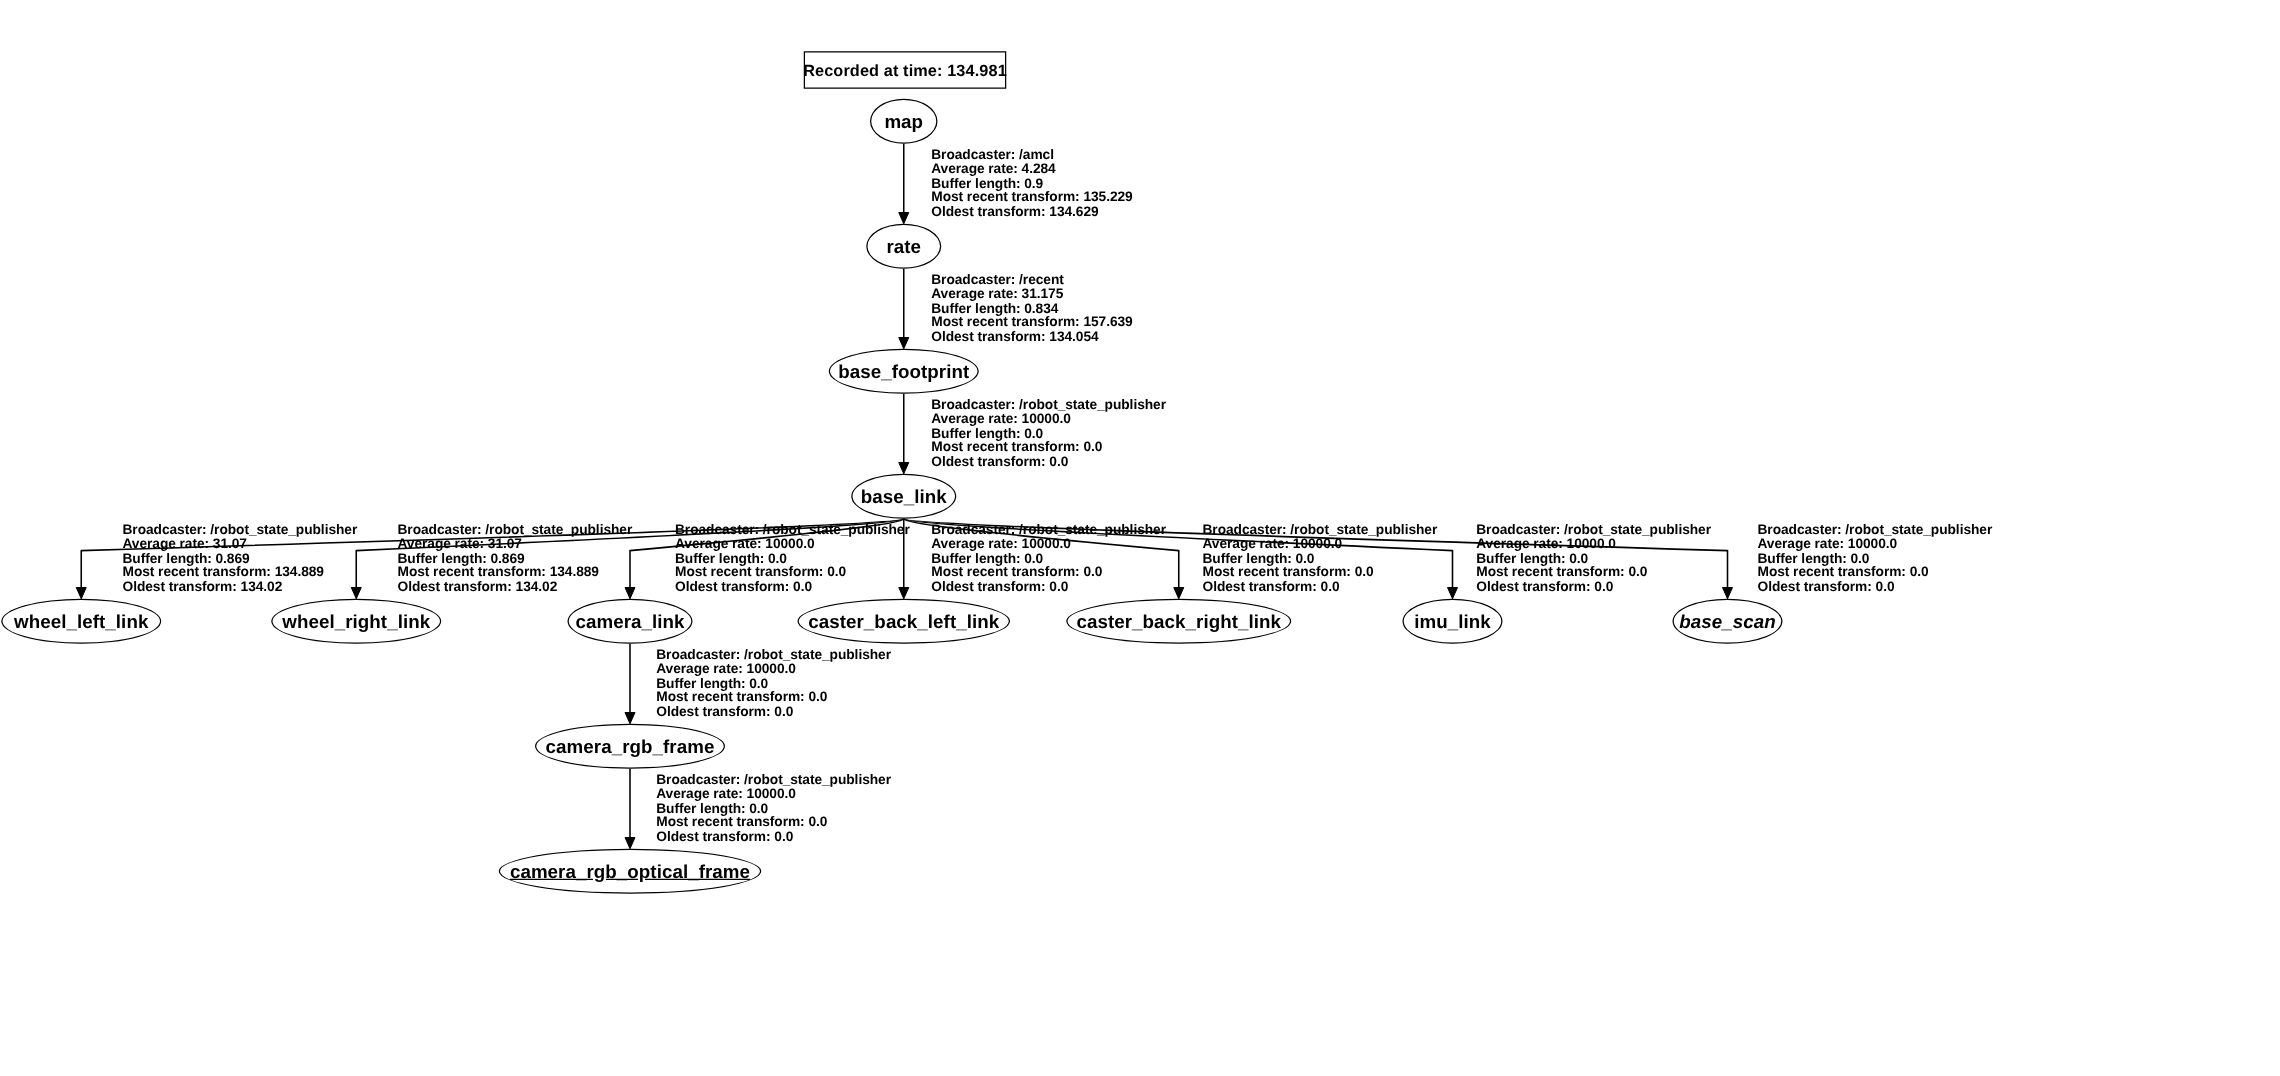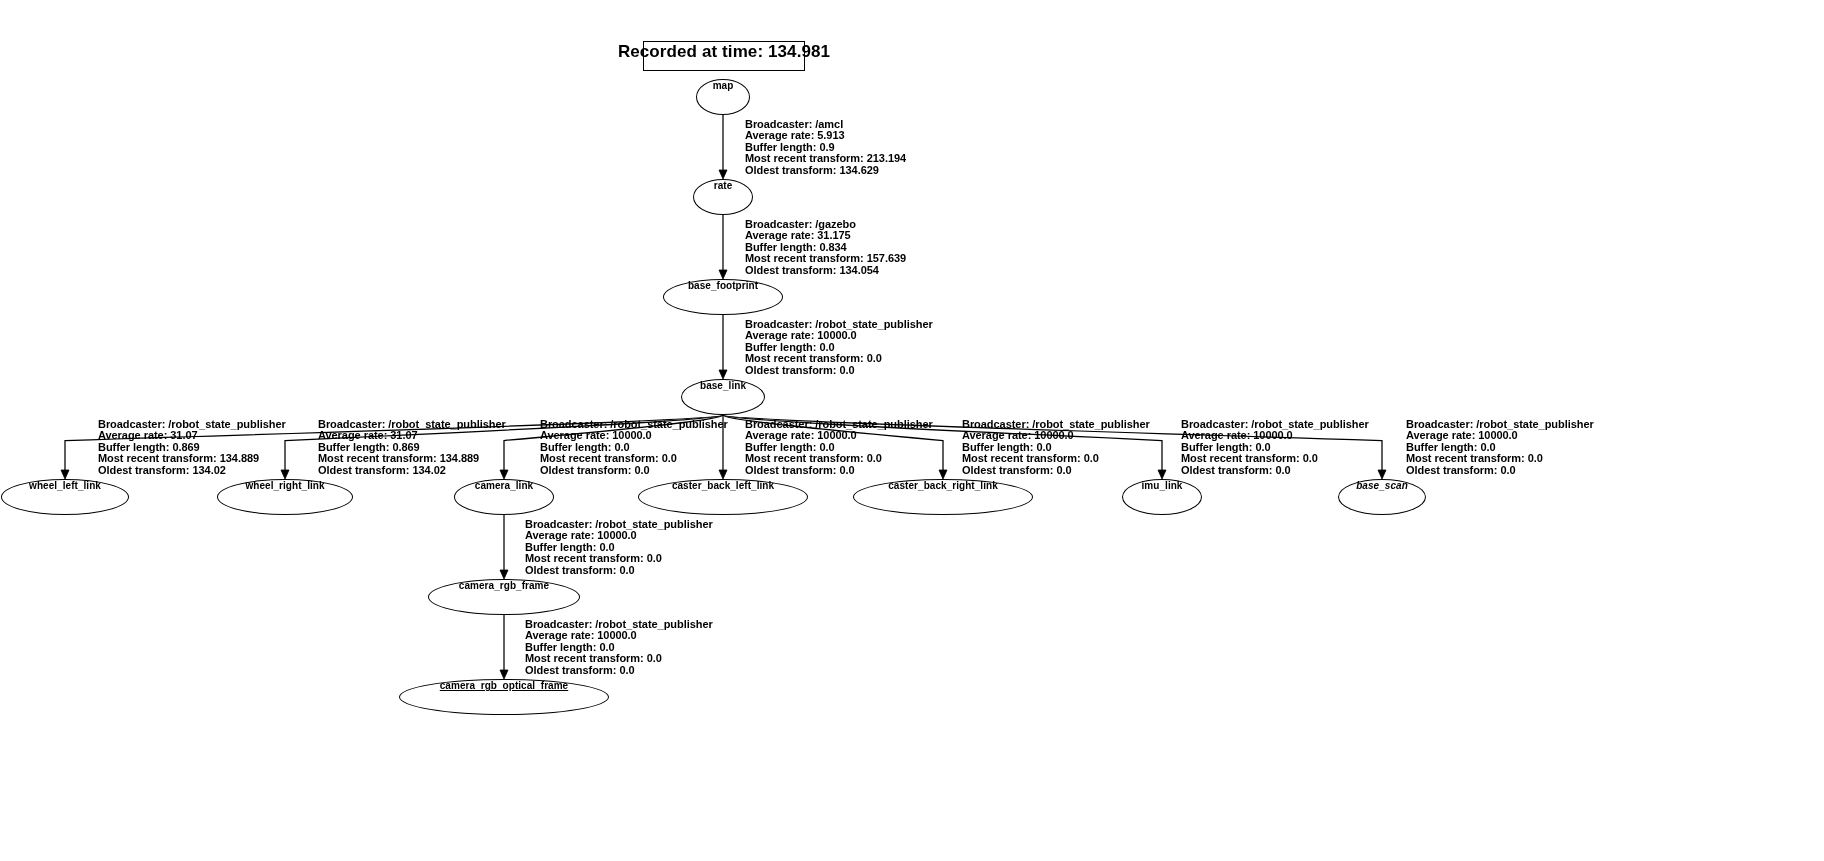--- a/index.html
+++ b/index.html
@@ -18,36 +18,38 @@
     background: #ffffff;
     overflow: hidden;
   }
   
   .banner {
     position: absolute;
     box-sizing: border-box;
     border: 1.4px solid #000;
     background: #fff;
     display: flex;
+    align-items: center;
     justify-content: center;
-    font-size: 17px;
+    font-size: 13px;
     font-weight: bold;
     letter-spacing: .1px;
     white-space: nowrap;
   }
   
   .node {
     position: absolute;
     box-sizing: border-box;
     border: 1.3px solid #000;
     border-radius: 50%;
     background: #fff;
     display: flex;
+    align-items: center;
     justify-content: center;
-    font-size: 10px;
+    font-size: 15px;
     font-weight: bold;
     white-space: nowrap;
     letter-spacing: .05px;
   }
   
   .edge-label {
     position: absolute;
     font-size: 11px;
     font-weight: bold;
     line-height: 11.4px;
@@ -139,27 +141,27 @@
       <div class="node" style="left: 428px; top: 579px; width: 152px; height: 36px;">
         <span>camera_rgb_frame</span>
       </div>
       <div class="node" style="left: 399px; top: 679px; width: 210px; height: 36px; text-decoration: underline;">
         <span>camera_rgb_optical_frame</span>
       </div>
     </div>
   <div id="labels">
       <div class="edge-label" style="left: 745px; top: 119px;">
         <div>Broadcaster: /amcl</div>
-        <div>Average rate: 5.913</div>
+        <div>Average rate: 4.284</div>
         <div>Buffer length: 0.9</div>
-        <div>Most recent transform: 213.194</div>
+        <div>Most recent transform: 135.229</div>
         <div>Oldest transform: 134.629</div>
       </div>
       <div class="edge-label" style="left: 745px; top: 219px;">
-        <div>Broadcaster: /gazebo</div>
+        <div>Broadcaster: /recent</div>
         <div>Average rate: 31.175</div>
         <div>Buffer length: 0.834</div>
         <div>Most recent transform: 157.639</div>
         <div>Oldest transform: 134.054</div>
       </div>
       <div class="edge-label" style="left: 745px; top: 319px;">
         <div>Broadcaster: /robot_state_publisher</div>
         <div>Average rate: 10000.0</div>
         <div>Buffer length: 0.0</div>
         <div>Most recent transform: 0.0</div>

